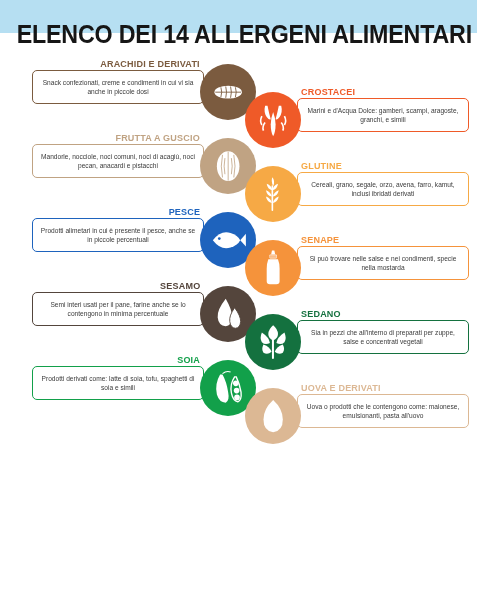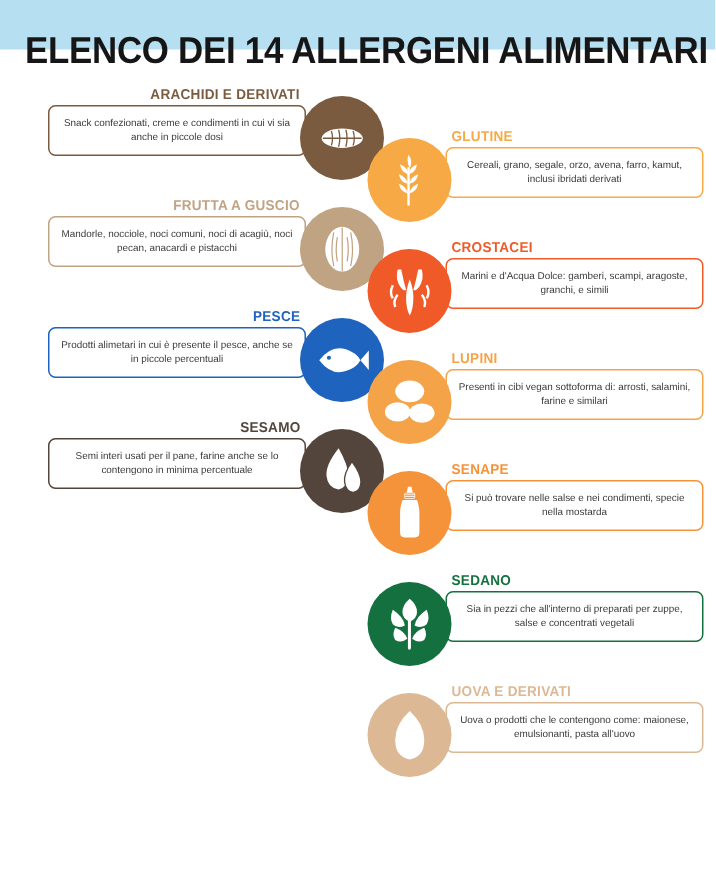--- a/index.html
+++ b/index.html
@@ -172,24 +172,60 @@
       <div class="circle" style="background:#54453c">
         <div class="circle-wrap">
           <svg class="icon-svg" viewBox="0 0 100 100" aria-hidden="true">
             <path d="M44 12 Q22 40 24 58 Q26 78 44 80 Q58 78 60 58 Q60 40 44 12 Z" fill="#ffffff"></path>
             <path d="M66 34 Q52 54 54 68 Q56 84 68 85 Q80 84 81 68 Q81 54 66 34 Z" fill="#ffffff" stroke="#54453c" stroke-width="2.2"></path>
           </svg>
         </div>
       </div>
     </div>
 
+    <div class="entry">
+      <div class="label" style="color:#12a04a">SOIA</div>
+      <div class="bubble" style="border-color:#12a04a">Prodotti derivati come: latte di soia, tofu, spaghetti di soia e simili</div>
+      <div class="circle" style="background:#12a04a">
+        <div class="circle-wrap">
+          <svg class="icon-svg" viewBox="0 0 100 100" aria-hidden="true">
+            <path d="M30 16 Q16 40 22 66 Q28 86 44 86 Q54 80 50 60 Q46 34 36 16 Z" fill="#ffffff"></path>
+            <path d="M66 22 Q54 40 58 62 Q62 82 74 84 Q84 80 82 60 Q78 38 70 22 Z" fill="none" stroke="#ffffff" stroke-width="3.4"></path>
+            <circle cx="69" cy="38" r="7" fill="#ffffff"></circle>
+            <circle cx="71" cy="56" r="7" fill="#ffffff"></circle>
+            <circle cx="72" cy="73" r="7" fill="#ffffff"></circle>
+            <path d="M36 14 Q46 6 56 10" stroke="#ffffff" stroke-width="3" fill="none"></path>
+          </svg>
+        </div>
+      </div>
+    </div>
 
   </div>
 
   <div class="col col-right" style="top:28px">
+
+    <div class="entry">
+      <div class="label" style="color:#ef5a28">CROSTACEI</div>
+      <div class="bubble" style="border-color:#ef5a28">Marini e d'Acqua Dolce: gamberi, scampi, aragoste, granchi, e simili</div>
+      <div class="circle" style="background:#ef5a28">
+        <div class="circle-wrap">
+          <svg class="icon-svg" viewBox="0 0 100 100" aria-hidden="true">
+            <g fill="#ffffff">
+              <path d="M50 30 Q56 46 56 60 Q56 80 50 90 Q44 80 44 60 Q44 46 50 30 Z"></path>
+              <path d="M30 14 Q26 30 34 42 Q40 50 44 48 Q40 34 36 14 Z"></path>
+              <path d="M70 14 Q74 30 66 42 Q60 50 56 48 Q60 34 64 14 Z"></path>
+              <path d="M22 40 Q16 52 22 62" stroke="#ffffff" stroke-width="4" fill="none"></path>
+              <path d="M78 40 Q84 52 78 62" stroke="#ffffff" stroke-width="4" fill="none"></path>
+              <path d="M30 56 Q22 66 26 76" stroke="#ffffff" stroke-width="4" fill="none"></path>
+              <path d="M70 56 Q78 66 74 76" stroke="#ffffff" stroke-width="4" fill="none"></path>
+            </g>
+          </svg>
+        </div>
+      </div>
+    </div>
 
     <div class="entry">
       <div class="label" style="color:#f6a945">GLUTINE</div>
       <div class="bubble" style="border-color:#f6a945">Cereali, grano, segale, orzo, avena, farro, kamut, inclusi ibridati derivati</div>
       <div class="circle" style="background:#f6a945">
         <div class="circle-wrap">
           <svg class="icon-svg" viewBox="0 0 100 100" aria-hidden="true">
             <g fill="#ffffff">
               <path d="M48 8 Q56 18 50 30 Q44 18 48 8 Z"></path>
               <path d="M34 24 Q46 28 48 40 Q36 38 34 24 Z"></path>
@@ -198,55 +234,20 @@
               <path d="M64 40 Q52 44 49 56 Q61 54 64 40 Z"></path>
               <path d="M32 56 Q44 60 47 72 Q35 70 32 56 Z"></path>
               <path d="M64 56 Q52 60 49 72 Q61 70 64 56 Z"></path>
               <rect x="46" y="28" width="4" height="64" rx="2"></rect>
             </g>
           </svg>
         </div>
       </div>
     </div>
 
-    <div class="entry">
-      <div class="label" style="color:#ef5a28">CROSTACEI</div>
-      <div class="bubble" style="border-color:#ef5a28">Marini e d'Acqua Dolce: gamberi, scampi, aragoste, granchi, e simili</div>
-      <div class="circle" style="background:#ef5a28">
-        <div class="circle-wrap">
-          <svg class="icon-svg" viewBox="0 0 100 100" aria-hidden="true">
-            <g fill="#ffffff">
-              <path d="M50 30 Q56 46 56 60 Q56 80 50 90 Q44 80 44 60 Q44 46 50 30 Z"></path>
-              <path d="M30 14 Q26 30 34 42 Q40 50 44 48 Q40 34 36 14 Z"></path>
-              <path d="M70 14 Q74 30 66 42 Q60 50 56 48 Q60 34 64 14 Z"></path>
-              <path d="M22 40 Q16 52 22 62" stroke="#ffffff" stroke-width="4" fill="none"></path>
-              <path d="M78 40 Q84 52 78 62" stroke="#ffffff" stroke-width="4" fill="none"></path>
-              <path d="M30 56 Q22 66 26 76" stroke="#ffffff" stroke-width="4" fill="none"></path>
-              <path d="M70 56 Q78 66 74 76" stroke="#ffffff" stroke-width="4" fill="none"></path>
-            </g>
-          </svg>
-        </div>
-      </div>
-    </div>
-
-    <div class="entry">
-      <div class="label" style="color:#f5a348">LUPINI</div>
-      <div class="bubble" style="border-color:#f5a348">Presenti in cibi vegan sottoforma di: arrosti, salamini, farine e similari</div>
-      <div class="circle" style="background:#f5a348">
-        <div class="circle-wrap">
-          <svg class="icon-svg" viewBox="0 0 100 100" aria-hidden="true">
-            <g fill="#ffffff">
-              <ellipse cx="50" cy="32" rx="24" ry="18"></ellipse>
-              <ellipse cx="30" cy="66" rx="21" ry="16"></ellipse>
-              <ellipse cx="70" cy="68" rx="21" ry="16"></ellipse>
-            </g>
-          </svg>
-        </div>
-      </div>
-    </div>
 
     <div class="entry">
       <div class="label" style="color:#f5933b">SENAPE</div>
       <div class="bubble" style="border-color:#f5933b">Si può trovare nelle salse e nei condimenti, specie nella mostarda</div>
       <div class="circle" style="background:#f5933b">
         <div class="circle-wrap">
           <svg class="icon-svg" viewBox="0 0 100 100" aria-hidden="true">
             <g fill="#ffffff">
               <path d="M47 6 L53 6 L55 16 L45 16 Z"></path>
               <rect x="41" y="16" width="18" height="10" rx="2"></rect>

